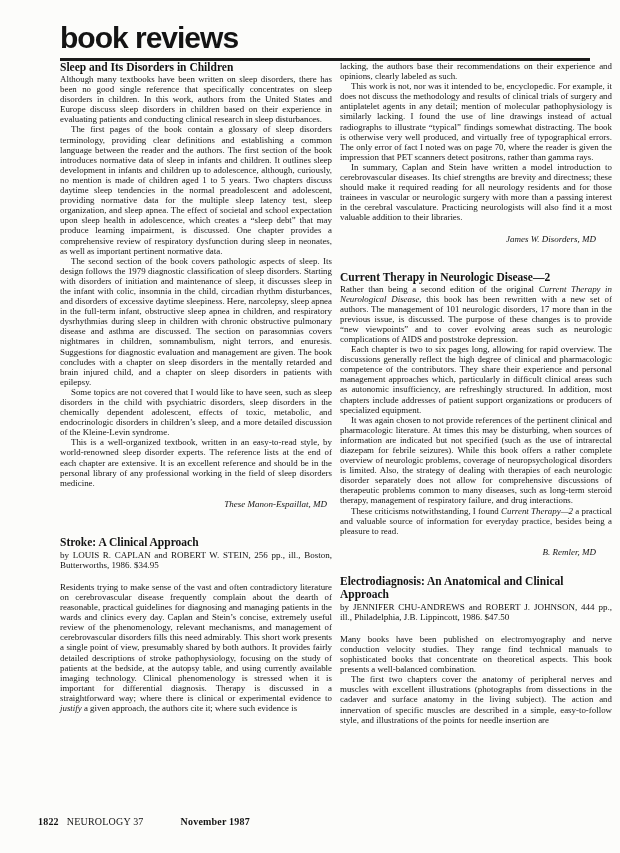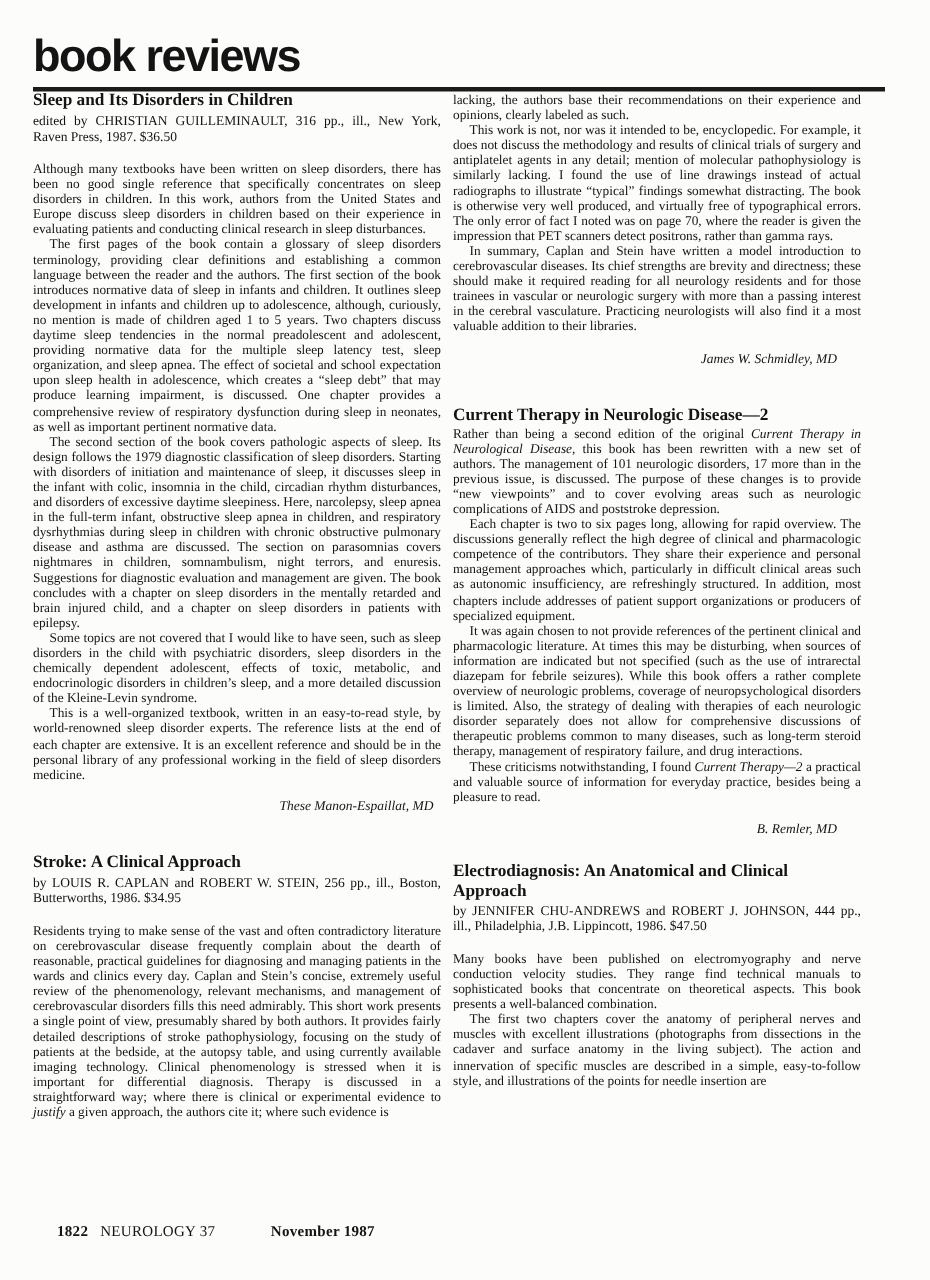--- a/index.html
+++ b/index.html
@@ -7,21 +7,21 @@
     width: 620px; height: 853px;
     background: #fcfcfa;
     font-family: "Liberation Serif", serif;
     color: #141414;
     overflow: hidden;
   }
   .page {
     position: relative;
     width: 620px; height: 853px;
     box-sizing: border-box;
-    padding: 22px 30px 0 22px;
+    padding: 22px 30px 0 60px;
   }
   .masthead-title {
     font-family: "Liberation Sans", sans-serif;
     font-weight: bold;
     font-size: 30px;
     letter-spacing: -1px;
     line-height: 32px;
     margin: 0 0 4px 0;
   }
   .masthead-rule {
@@ -85,21 +85,20 @@
 
   <h1 class="masthead-title">book reviews</h1>
   <div class="masthead-rule"></div>
 
   <div class="columns">
 
     <div class="col col-left">
 
       <div class="review">
         <h2 class="review-title">Sleep and Its Disorders in Children</h2>
-        <p class="byline">edited by CHRISTIAN GUILLEMINAULT, 316 pp., ill., New York, Raven Press, 1987. $36.50</p>
         <p class="para">Although many textbooks have been written on sleep disorders, there has been no good single reference that specifically concentrates on sleep disorders in children. In this work, authors from the United States and Europe discuss sleep disorders in children based on their experience in evaluating patients and conducting clinical research in sleep disturbances.</p>
         <p class="para indent">The first pages of the book contain a glossary of sleep disorders terminology, providing clear definitions and establishing a common language between the reader and the authors. The first section of the book introduces normative data of sleep in infants and children. It outlines sleep development in infants and children up to adolescence, although, curiously, no mention is made of children aged 1 to 5 years. Two chapters discuss daytime sleep tendencies in the normal preadolescent and adolescent, providing normative data for the multiple sleep latency test, sleep organization, and sleep apnea. The effect of societal and school expectation upon sleep health in adolescence, which creates a “sleep debt” that may produce learning impairment, is discussed. One chapter provides a comprehensive review of respiratory dysfunction during sleep in neonates, as well as important pertinent normative data.</p>
         <p class="para indent">The second section of the book covers pathologic aspects of sleep. Its design follows the 1979 diagnostic classification of sleep disorders. Starting with disorders of initiation and maintenance of sleep, it discusses sleep in the infant with colic, insomnia in the child, circadian rhythm disturbances, and disorders of excessive daytime sleepiness. Here, narcolepsy, sleep apnea in the full-term infant, obstructive sleep apnea in children, and respiratory dysrhythmias during sleep in children with chronic obstructive pulmonary disease and asthma are discussed. The section on parasomnias covers nightmares in children, somnambulism, night terrors, and enuresis. Suggestions for diagnostic evaluation and management are given. The book concludes with a chapter on sleep disorders in the mentally retarded and brain injured child, and a chapter on sleep disorders in patients with epilepsy.</p>
         <p class="para indent">Some topics are not covered that I would like to have seen, such as sleep disorders in the child with psychiatric disorders, sleep disorders in the chemically dependent adolescent, effects of toxic, metabolic, and endocrinologic disorders in children’s sleep, and a more detailed discussion of the Kleine-Levin syndrome.</p>
         <p class="para indent">This is a well-organized textbook, written in an easy-to-read style, by world-renowned sleep disorder experts. The reference lists at the end of each chapter are extensive. It is an excellent reference and should be in the personal library of any professional working in the field of sleep disorders medicine.</p>
         <p class="signature">These Manon-Espaillat, MD</p>
       </div>
 
       <div class="review review-gap">
         <h2 class="review-title">Stroke: A Clinical Approach</h2>
@@ -108,21 +107,21 @@
       </div>
 
     </div>
 
     <div class="col col-right">
 
       <div class="review">
         <p class="para">lacking, the authors base their recommendations on their experience and opinions, clearly labeled as such.</p>
         <p class="para indent">This work is not, nor was it intended to be, encyclopedic. For example, it does not discuss the methodology and results of clinical trials of surgery and antiplatelet agents in any detail; mention of molecular pathophysiology is similarly lacking. I found the use of line drawings instead of actual radiographs to illustrate “typical” findings somewhat distracting. The book is otherwise very well produced, and virtually free of typographical errors. The only error of fact I noted was on page 70, where the reader is given the impression that PET scanners detect positrons, rather than gamma rays.</p>
         <p class="para indent">In summary, Caplan and Stein have written a model introduction to cerebrovascular diseases. Its chief strengths are brevity and directness; these should make it required reading for all neurology residents and for those trainees in vascular or neurologic surgery with more than a passing interest in the cerebral vasculature. Practicing neurologists will also find it a most valuable addition to their libraries.</p>
-        <p class="signature">James W. Schmidley, MD</p>
+        <p class="signature">James W. Disorders, MD</p>
       </div>
 
       <div class="review review-gap">
         <h2 class="review-title">Current Therapy in Neurologic Disease—2</h2>
         <p class="para"><span>Rather than being a second edition of the original </span><span class="it">Current Therapy in Neurological Disease</span><span>, this book has been rewritten with a new set of authors. The management of 101 neurologic disorders, 17 more than in the previous issue, is discussed. The purpose of these changes is to provide “new viewpoints” and to cover evolving areas such as neurologic complications of AIDS and poststroke depression.</span></p>
         <p class="para indent">Each chapter is two to six pages long, allowing for rapid overview. The discussions generally reflect the high degree of clinical and pharmacologic competence of the contributors. They share their experience and personal management approaches which, particularly in difficult clinical areas such as autonomic insufficiency, are refreshingly structured. In addition, most chapters include addresses of patient support organizations or producers of specialized equipment.</p>
         <p class="para indent">It was again chosen to not provide references of the pertinent clinical and pharmacologic literature. At times this may be disturbing, when sources of information are indicated but not specified (such as the use of intrarectal diazepam for febrile seizures). While this book offers a rather complete overview of neurologic problems, coverage of neuropsychological disorders is limited. Also, the strategy of dealing with therapies of each neurologic disorder separately does not allow for comprehensive discussions of therapeutic problems common to many diseases, such as long-term steroid therapy, management of respiratory failure, and drug interactions.</p>
         <p class="para indent"><span>These criticisms notwithstanding, I found </span><span class="it">Current Therapy—2</span><span> a practical and valuable source of information for everyday practice, besides being a pleasure to read.</span></p>
         <p class="signature">B. Remler, MD</p>
       </div>

